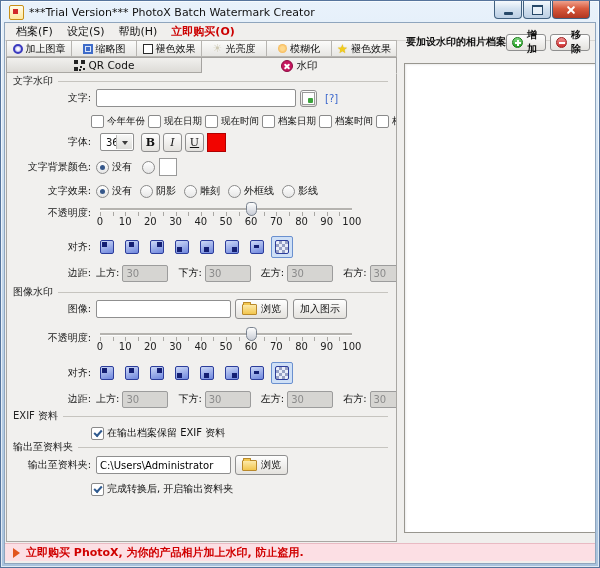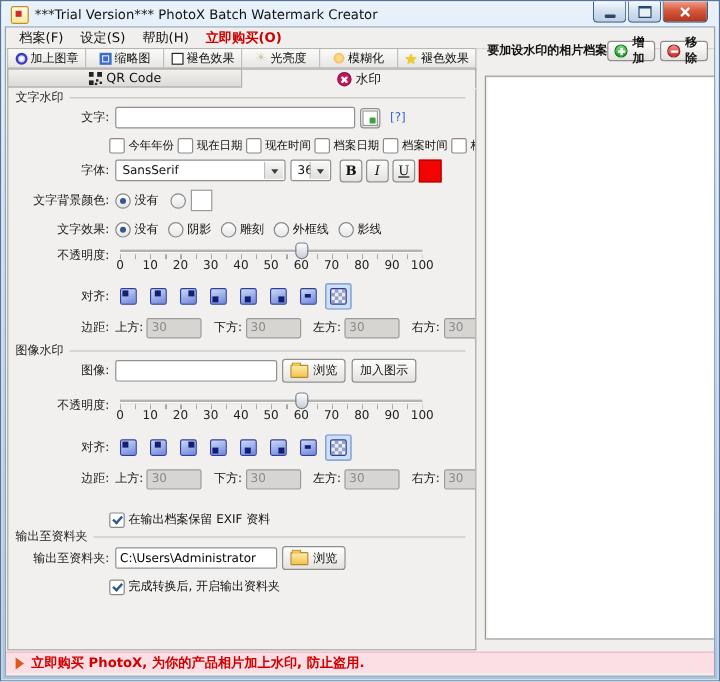--- a/index.html
+++ b/index.html
@@ -221,24 +221,20 @@
             <span>档案时间</span>
           </span>
         <span class="cb">
             <span class="box"></span>
             <span>档案名称</span>
           </span>
       </div>
 
       <div class="row" style="top:59px">
         <span class="rlabel">字体:</span>
-        <div class="dd" style="width:142px">
-            <span>SansSerif</span>
-            <span class="arr"></span>
-          </div>
         <div class="dd" style="width:34px;margin-left:4px">
             <span>36</span>
             <span class="arr"></span>
           </div>
         <span class="btn fbtn" style="margin-left:7px;font-weight:bold">B</span>
         <span class="btn fbtn" style="margin-left:3px;font-style:italic">I</span>
         <span class="btn fbtn" style="margin-left:3px;text-decoration:underline">U</span>
         <span class="swatch" style="width:17px;height:17px;background:#f20400;border-color:#b00000;margin-left:3px"></span>
       </div>
 
@@ -412,20 +408,24 @@
         <span>上方:</span>
         <input class="din" style="margin-left: 3px;" readonly="" value="30">
         <span style="margin-left:10px">下方:</span>
         <input class="din" style="margin-left: 3px;" readonly="" value="30">
         <span style="margin-left:10px">左方:</span>
         <input class="din" style="margin-left: 3px;" readonly="" value="30">
         <span style="margin-left:10px">右方:</span>
         <input class="din" style="margin-left: 3px;" readonly="" value="30">
       </div>
 
+      <div class="ghdr" style="top:337px">
+          <span>EXIF 资料</span>
+          <div class="line"></div>
+        </div>
       <div class="row" style="top:350px;left:84px">
         <span class="cb">
             <span class="box checked"></span>
             <span>在输出档案保留 EXIF 资料</span>
           </span>
       </div>
 
       <div class="ghdr" style="top:368px">
           <span>输出至资料夹</span>
           <div class="line"></div>

